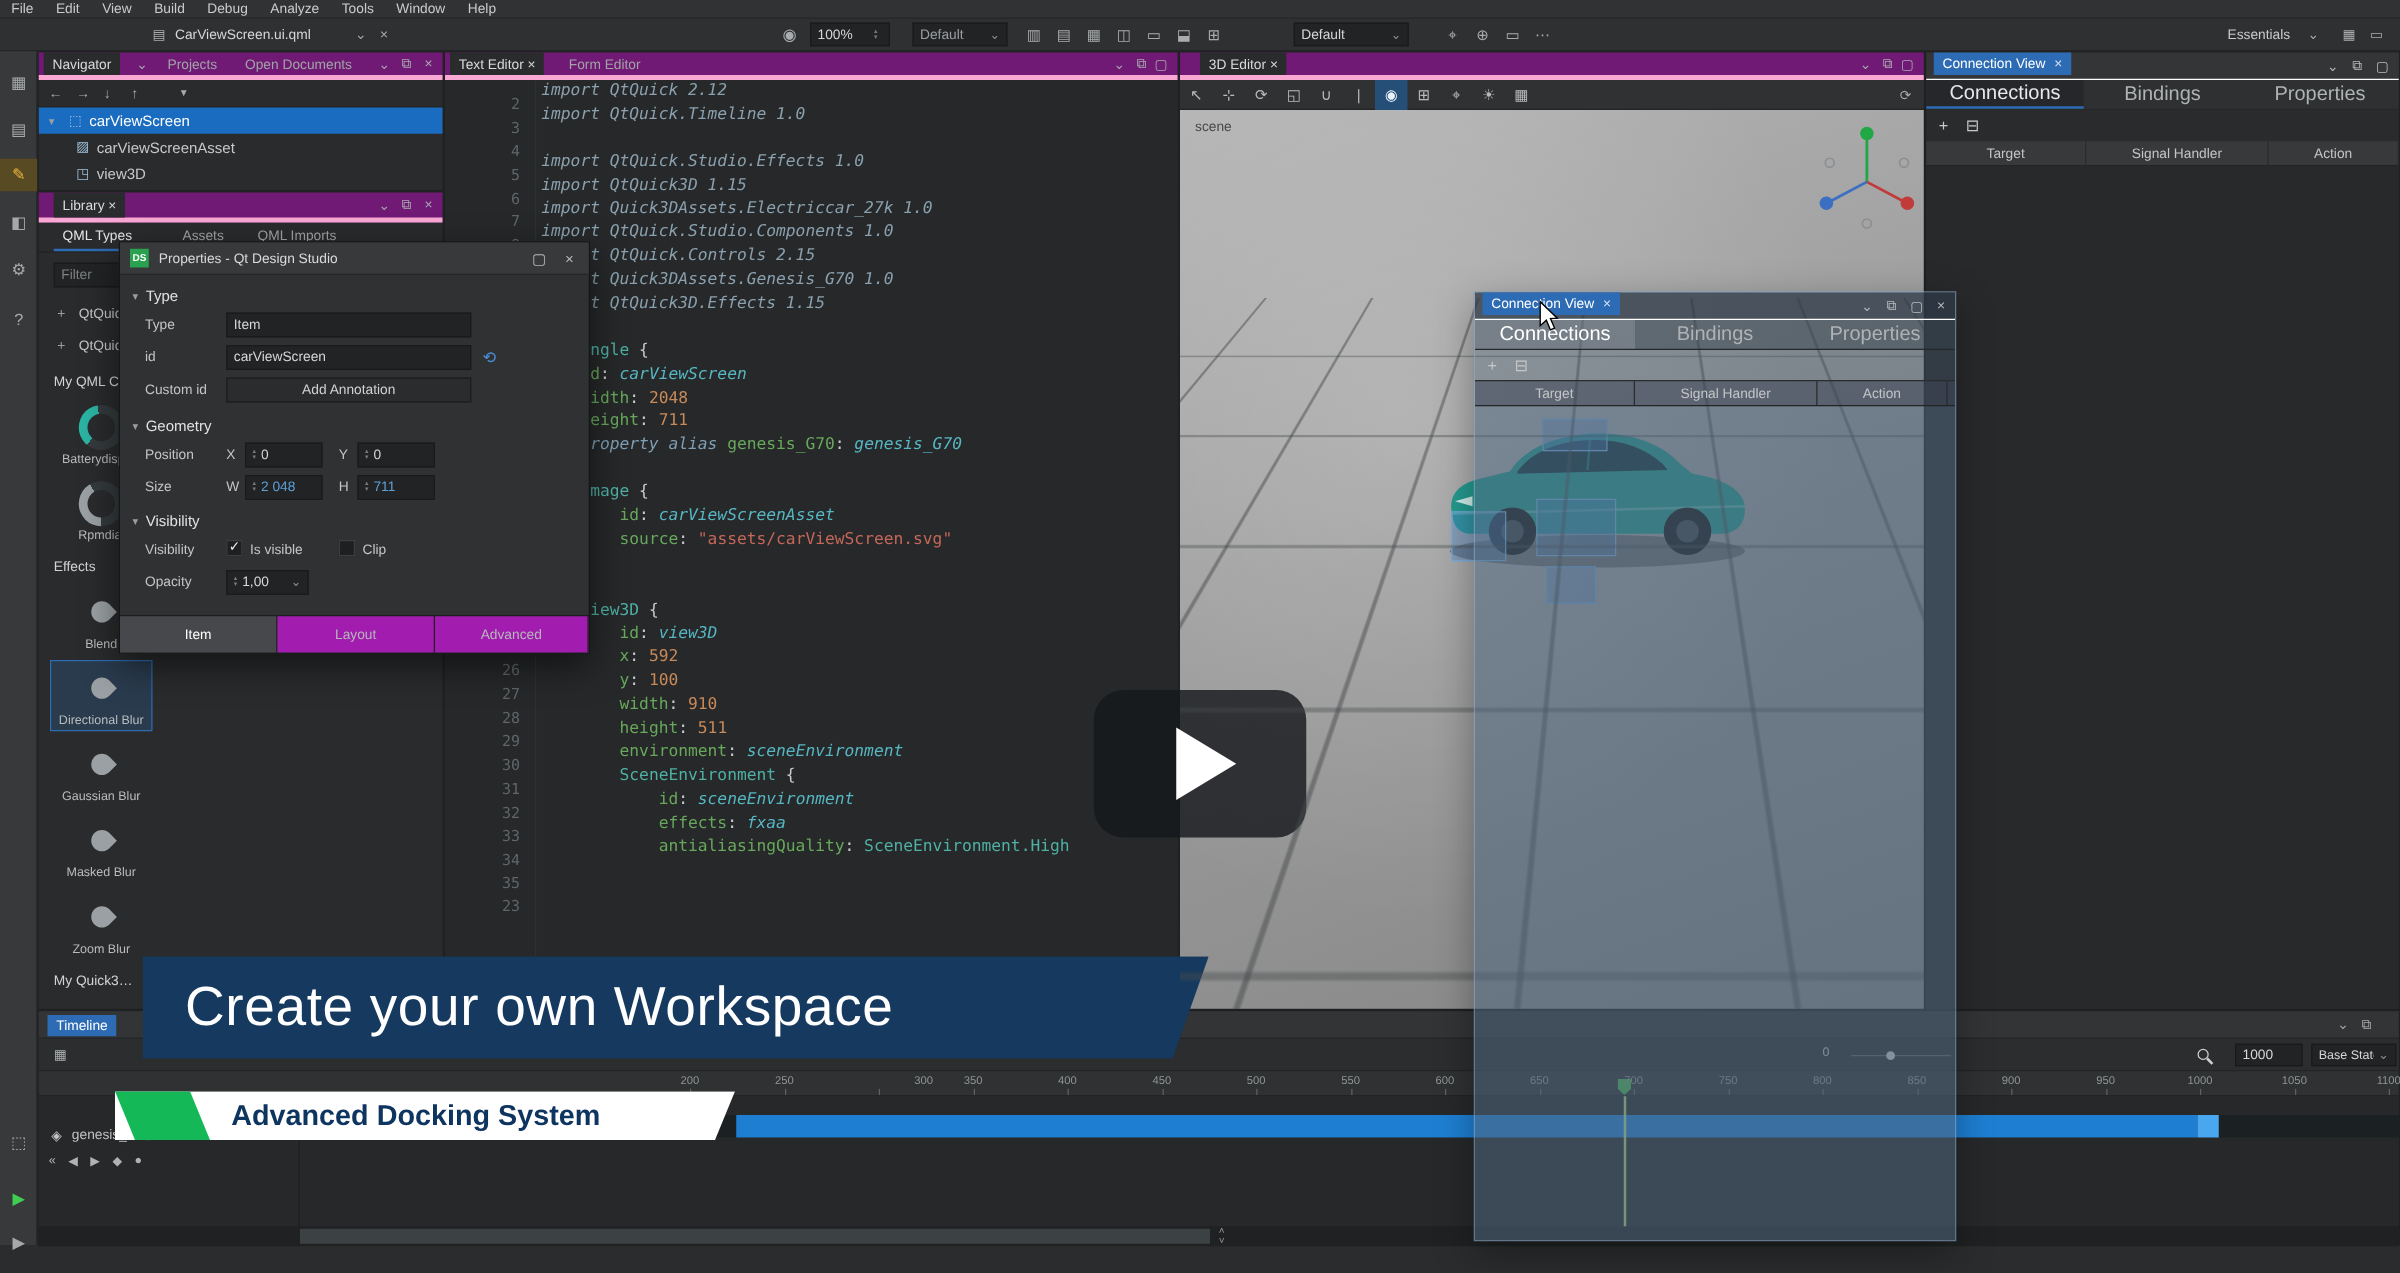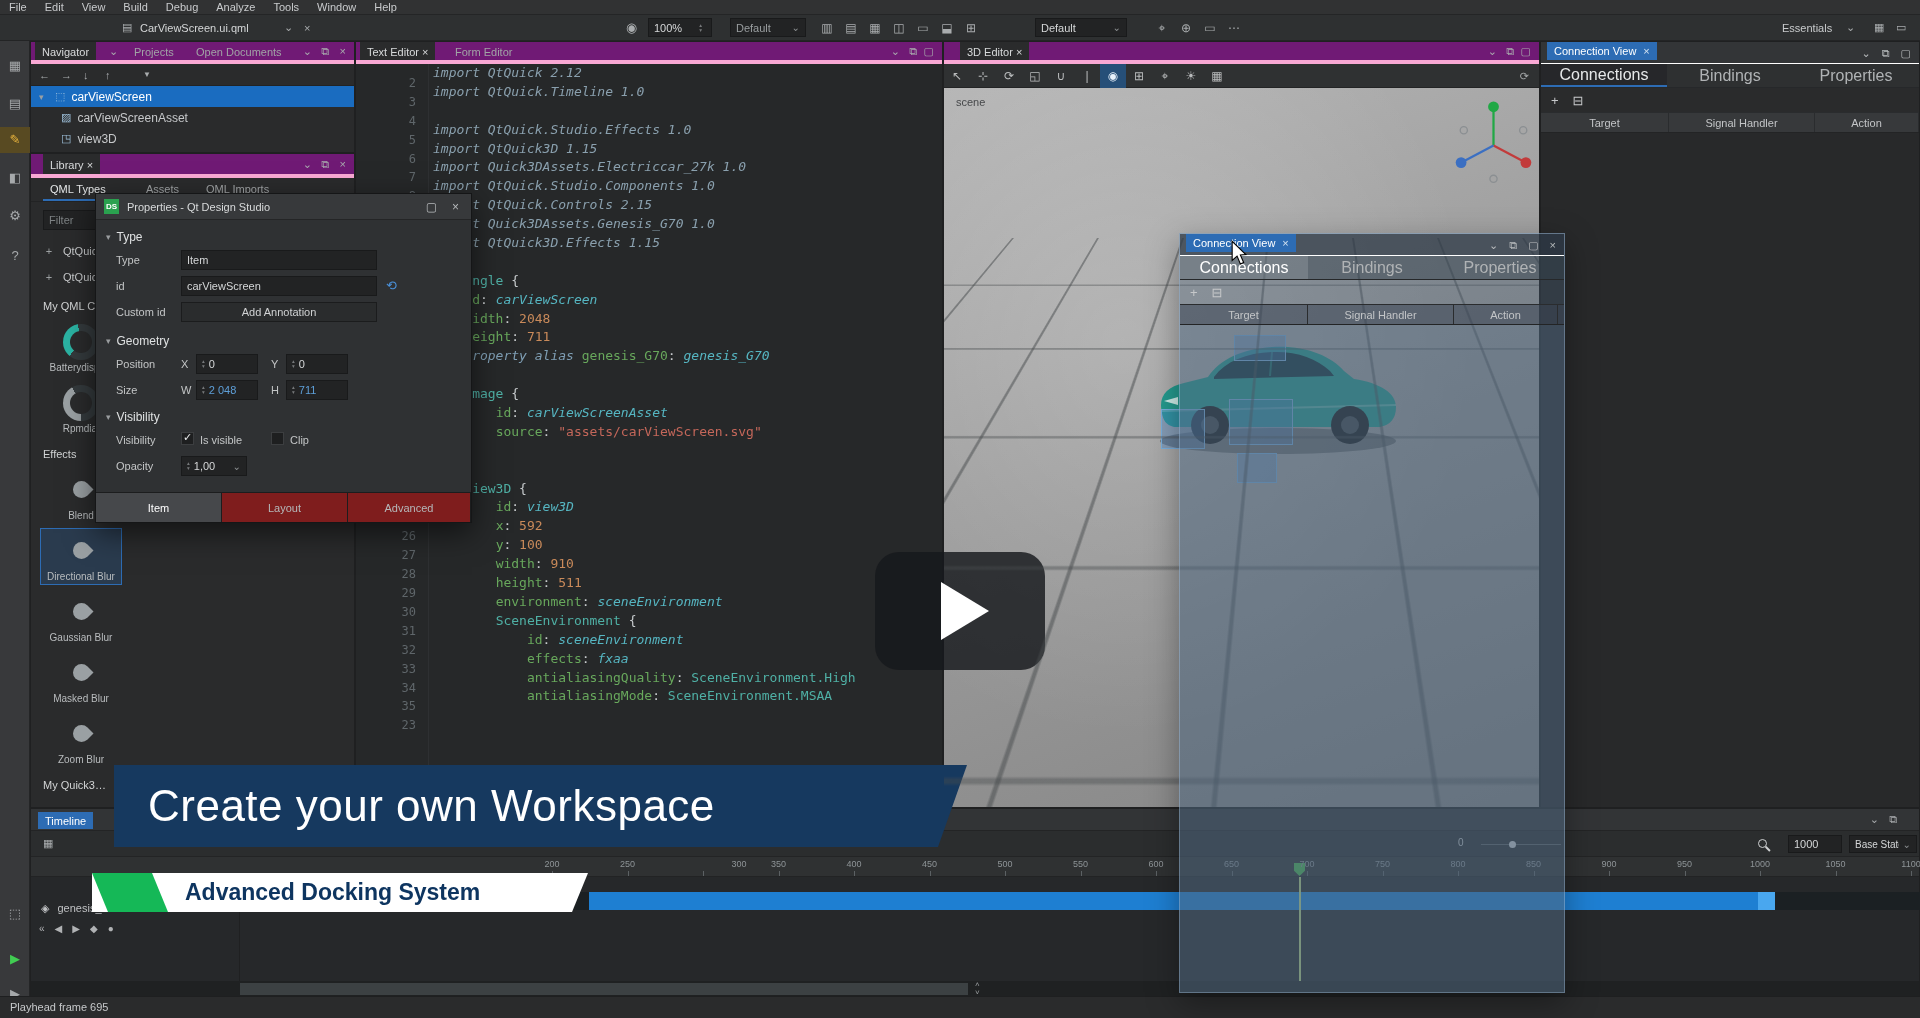--- a/index.html
+++ b/index.html
@@ -93,21 +93,21 @@
 .dslogo{width:15px;height:15px;background:#2aa14f;color:#fff;font-size:8px;font-weight:bold;display:flex;align-items:center;justify-content:center}
 .ptext{font-size:11px;color:#d8dadb}
 .pbtn{position:absolute;top:0;height:26px;display:flex;align-items:center;font-size:12px;color:#b5b8ba}
 .psec{position:absolute;left:10px;font-size:12px;color:#dfe1e2;display:flex;gap:6px;align-items:center}
 .psec .caret{font-size:9px;color:#9a9d9f}
 .plabel{position:absolute;left:20px;font-size:11px;color:#c3c5c6}
 .pmini{position:absolute;font-size:11px;color:#c3c5c6}
 .pbutton{position:absolute;height:20px;background:#2a2c2d;border:1px solid #1b1c1d;color:#d0d2d3;font-size:11px;display:flex;align-items:center;justify-content:center}
 .cb{position:absolute;width:13px;height:13px;background:#1e1f20;border:1px solid #3c3e40}
 .cb.on::after{content:"✓";color:#e8eaeb;font-size:11px;position:absolute;left:1px;top:-2px}
-.ptab{position:absolute;bottom:0;height:30px;display:flex;align-items:center;justify-content:center;font-size:11px;color:#b5b8ba;background:#7f1d1d;border-top:1px solid #1c1d1e;border-right:1px solid #1c1d1e}
+.ptab{position:absolute;bottom:0;height:30px;display:flex;align-items:center;justify-content:center;font-size:11px;color:#b5b8ba;background:#a21caf;border-top:1px solid #1c1d1e;border-right:1px solid #1c1d1e}
 .ptab.active{background:#46484b;color:#fff}
 .resetbtn{position:absolute;font-size:13px;color:#4a90d9}
 
 .tl-head{position:absolute;left:0;top:0;width:100%;height:22px;background:#323436;border-bottom:1px solid #232425}
 .tl-tools{position:absolute;left:0;top:22px;width:100%;height:26px;background:#2b2d2e;border-bottom:1px solid #232425}
 .tl-ruler{position:absolute;left:0;top:48px;width:100%;height:20px;background:#2f3132;border-bottom:1px solid #222324}
 .tick{position:absolute;top:2px;width:40px;text-align:center;font-size:9px;color:#8e9497}
 .tickm{position:absolute;bottom:0;width:1px;height:5px;background:#5c6164}
 .tl-tracks{position:absolute;left:0;top:68px;width:100%;height:104px;background:#26282a}
 .tl-trackbg{position:absolute;left:209px;top:15px;width:1681px;height:18px;background:#1b2023}
@@ -351,21 +351,20 @@
           <div class="cl"><span class="cm-p">        </span><span class="cm-r">id</span><span class="cm-p">: </span><span class="cm-d">view3D</span></div>
           <div class="cl"><span class="cm-p">        </span><span class="cm-r">x</span><span class="cm-p">: </span><span class="cm-n">592</span></div>
           <div class="cl"><span class="cm-p">        </span><span class="cm-r">y</span><span class="cm-p">: </span><span class="cm-n">100</span></div>
           <div class="cl"><span class="cm-p">        </span><span class="cm-r">width</span><span class="cm-p">: </span><span class="cm-n">910</span></div>
           <div class="cl"><span class="cm-p">        </span><span class="cm-r">height</span><span class="cm-p">: </span><span class="cm-n">511</span></div>
           <div class="cl"><span class="cm-p">        </span><span class="cm-r">environment</span><span class="cm-p">: </span><span class="cm-d">sceneEnvironment</span></div>
           <div class="cl"><span class="cm-p">        </span><span class="cm-t">SceneEnvironment</span><span class="cm-p"> {</span></div>
           <div class="cl"><span class="cm-p">            </span><span class="cm-r">id</span><span class="cm-p">: </span><span class="cm-d">sceneEnvironment</span></div>
           <div class="cl"><span class="cm-p">            </span><span class="cm-r">effects</span><span class="cm-p">: </span><span class="cm-d">fxaa</span></div>
           <div class="cl"><span class="cm-p">            </span><span class="cm-r">antialiasingQuality</span><span class="cm-p">: </span><span class="cm-t">SceneEnvironment.High</span></div>
-          <div class="cl"><span class="cm-p">            </span><span class="cm-r">antialiasingMode</span><span class="cm-p">: </span><span class="cm-t">SceneEnvironment.MSAA</span></div>
         </div>
     </div>
   </div>
 
   <div class="panel" style="left:943px;top:41px;width:597px;height:767px">
     <div class="tabbar" style="left:0;top:0;width:595px;height:22px">
       <span class="ttab active" style="left:16px"><span>3D Editor</span> <span>×</span></span>
       <span class="hicon" style="right:42px">⌄</span>
       <span class="hicon" style="right:25px">⧉</span>
       <span class="hicon" style="right:8px">▢</span>
@@ -520,23 +519,20 @@
       </div>
     </div>
     <div class="ph-line" style="left:1268px"></div>
     <div class="tl-scroll">
       <div class="tl-scroll-thumb"></div>
       <span class="sb-chev" style="left:944px;top:0">˄</span>
       <span class="sb-chev" style="left:944px;top:8px">˅</span>
     </div>
   </div>
 
-  <div id="statusbar">
-    <span style="position:absolute;left:10px;top:4px;font-size:11px;color:#c6c8ca">Playhead frame 695</span>
-  </div>
 
   <div class="pdialog" style="left:95px;top:193px;width:377px;height:330px">
     <div class="ptitle">
       <span class="dslogo">DS</span>
       <span class="ptext">Properties - Qt Design Studio</span>
     </div>
     <span class="pbtn" style="right:34px">▢</span>
     <span class="pbtn" style="right:12px">×</span>
     <div class="psec" style="top:36px">
         <span class="caret">▾</span>

